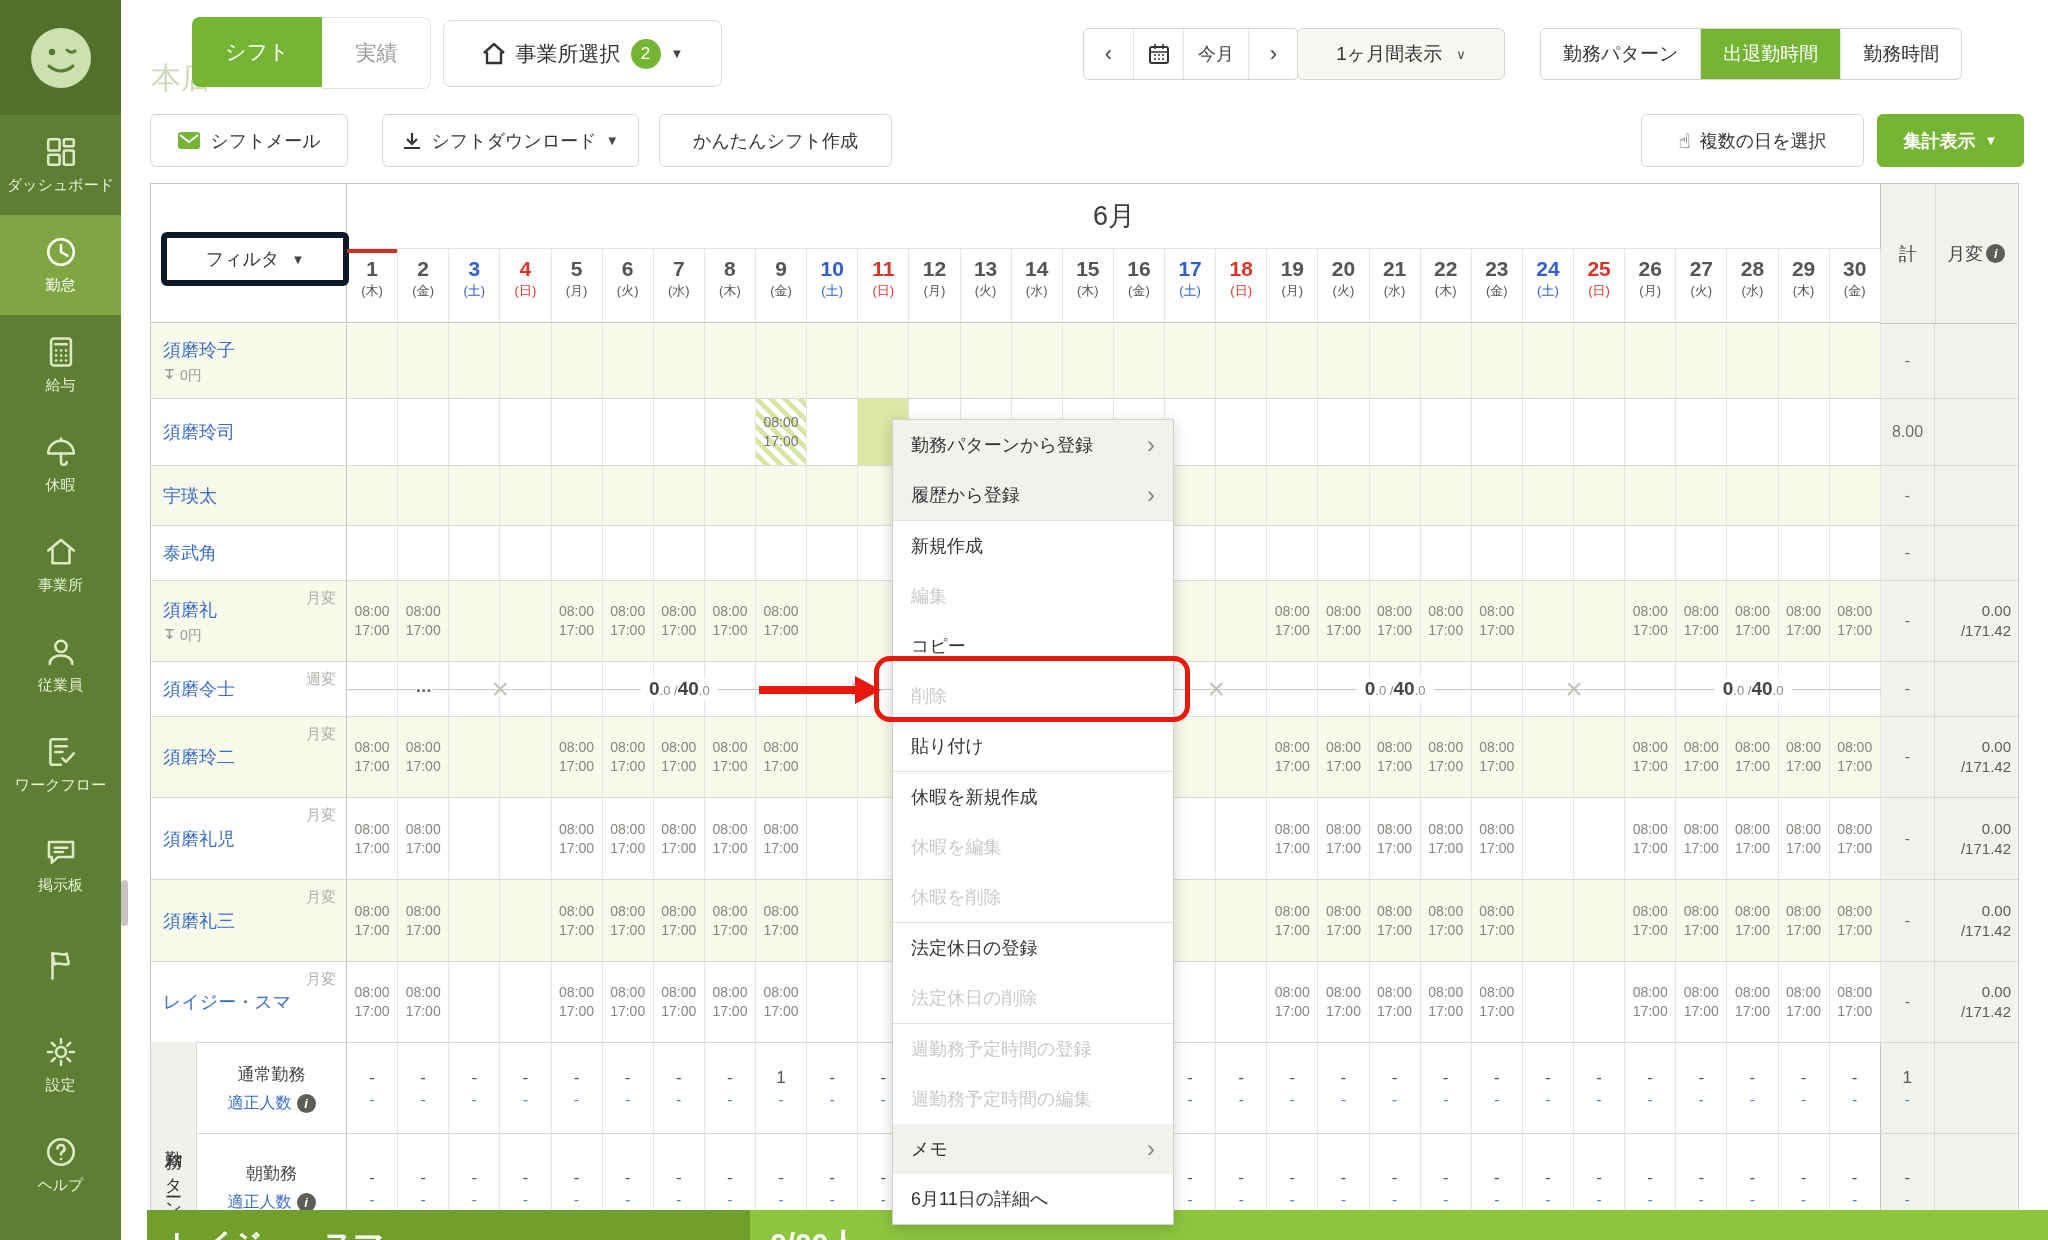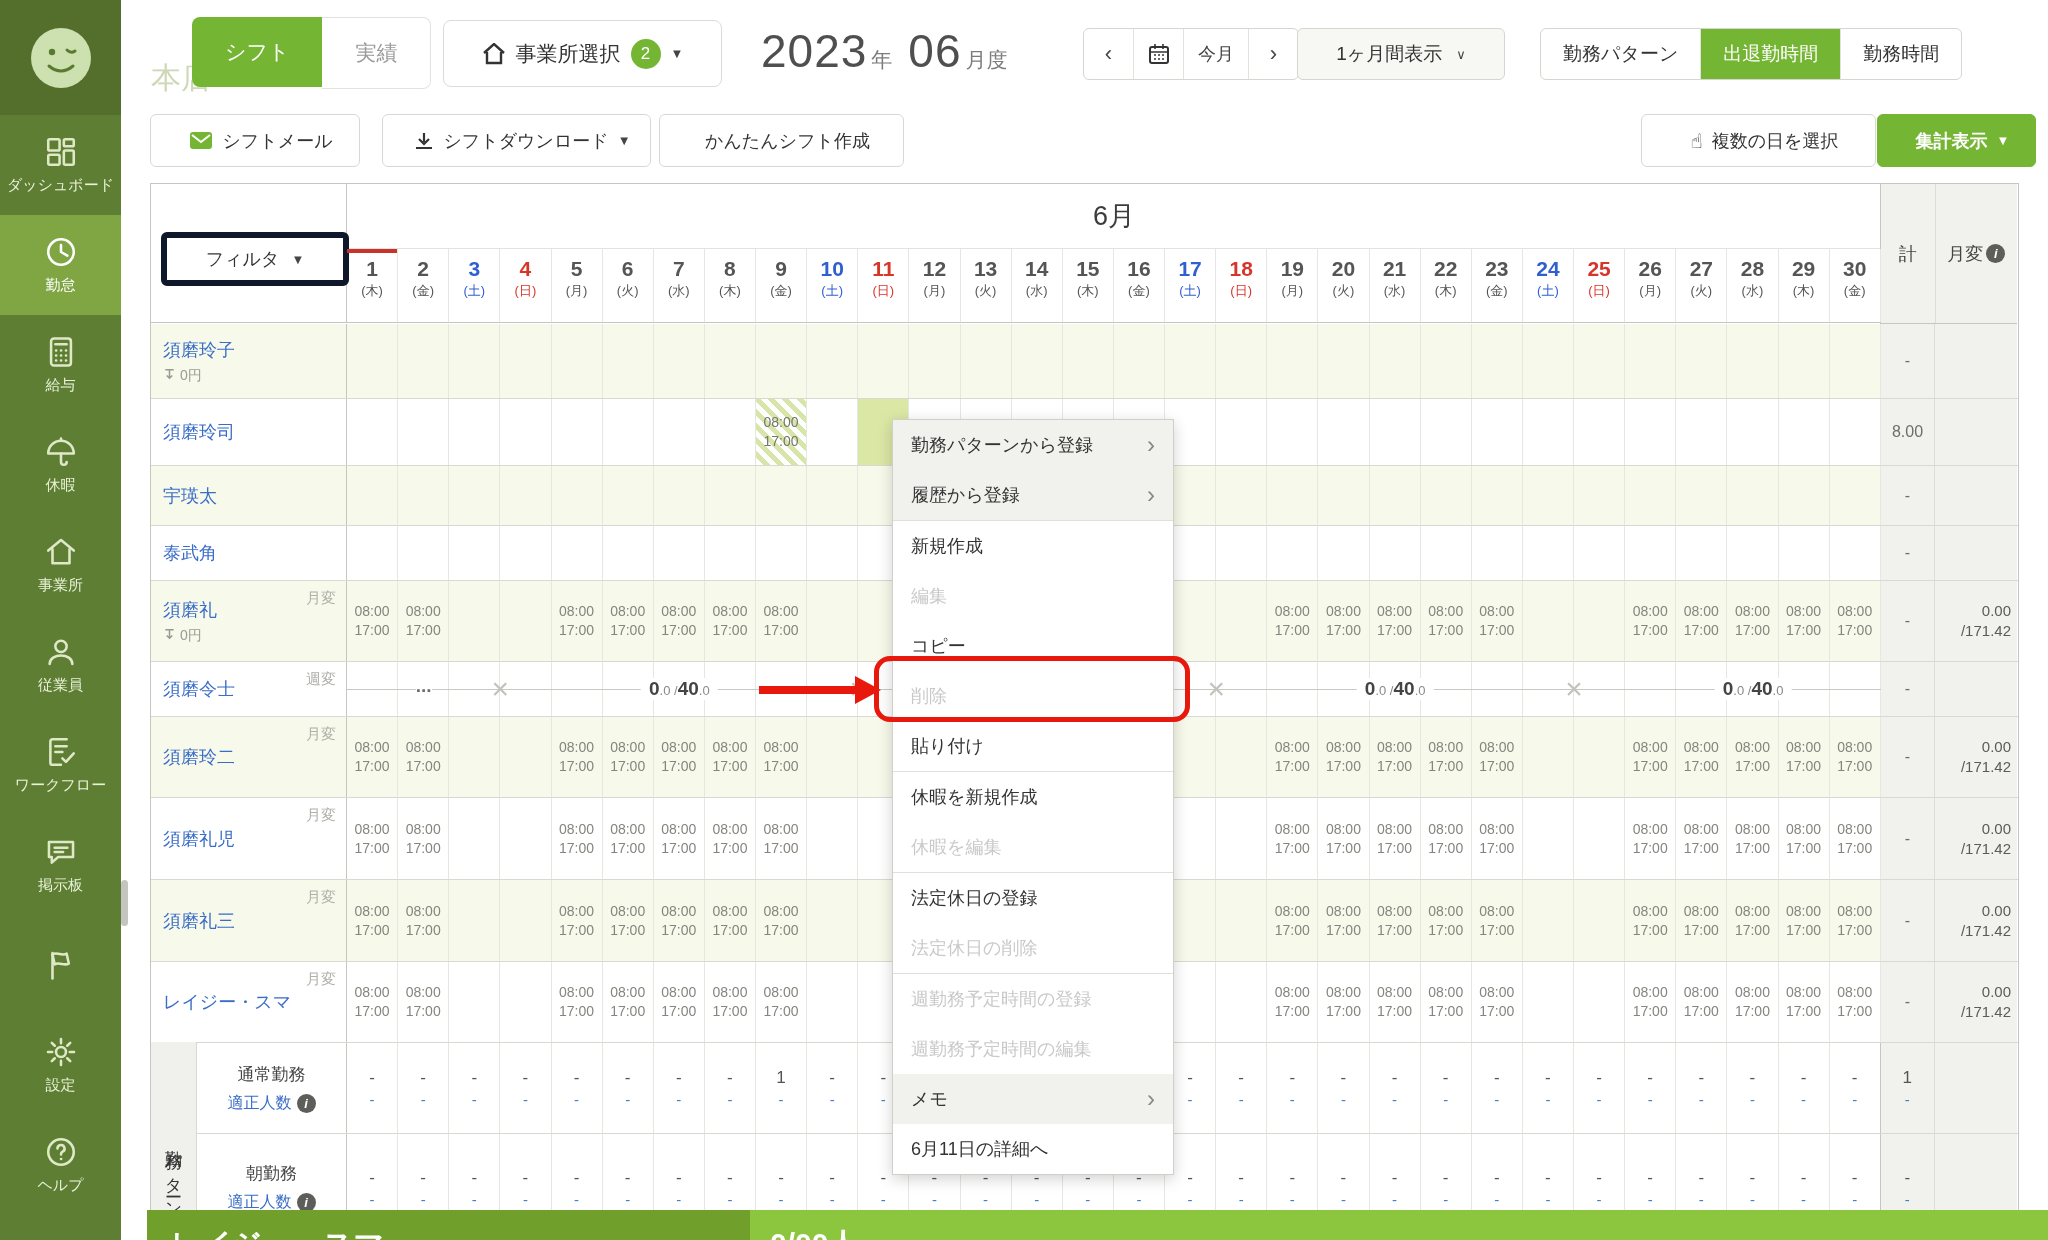--- a/index.html
+++ b/index.html
@@ -39,21 +39,21 @@
   .view-select{position:absolute;left:1176px;top:28px;height:50px;width:206px;border:1px solid #d6d6d0;border-radius:6px;
                background:#f7f7f4;display:flex;align-items:center;justify-content:center;gap:14px;font-size:19px;color:#333;}
   .mode-group{position:absolute;left:1419px;top:28px;height:50px;display:flex;border:1px solid #d6d6d0;border-radius:6px;
               overflow:hidden;background:#fff;}
   .mode-btn{display:flex;align-items:center;justify-content:center;font-size:19px;padding:0 22px;color:#333;
             border-right:1px solid #e2e2dc;}
   .mode-btn:last-child{border-right:none;}
   .mode-btn.active{background:#74b533;color:#fff;}
   
   .tb-btn{position:absolute;top:114px;height:51px;border:1px solid #d8d8d3;border-radius:6px;background:#fff;
-          display:flex;align-items:center;justify-content:center;gap:9px;font-size:18px;color:#333;padding-left:12px;}
+          display:flex;align-items:center;justify-content:center;gap:9px;font-size:18px;color:#333;}
   .tb-mail{left:29px;width:196px;} .tb-dl{left:261px;width:255px;} .tb-easy{left:538px;width:231px;}
   .tb-multi{left:1520px;width:221px;}
   .tb-sum{left:1756px;width:145px;background:#74b533;color:#fff;border-color:#74b533;font-weight:bold;}
   .tb-sum .caret{color:#fff;}
   .hand-glyph{font-size:20px;color:#333;}
   
   .sheet{position:absolute;left:29px;top:183px;width:1867px;height:1057px;border:1px solid #c6c6c1;
          box-sizing:content-box;background:#fff;overflow:hidden;z-index:1;}
   .hrow{display:flex;}
   .h-left{width:196px;height:139px;border-right:1px solid #c6c6c1;border-bottom:1px solid #c6c6c1;position:relative;box-sizing:border-box;}
@@ -248,26 +248,20 @@
 
   <div class="office-btn">
     <svg width="24" height="22" viewBox="0 0 24 22">
       <path d="M2 10 L12 1 L22 10 M5 9 v11 h14 v-11" stroke="#333" stroke-width="2.4" fill="none"></path>
     </svg>
     <span>事業所選択</span>
     <span class="office-badge">2</span>
     <span class="caret">▼</span>
   </div>
 
-  <div class="date-block">
-    <span class="date-big">2023</span>
-    <span class="date-small">年</span>
-    <span class="date-big">06</span>
-    <span class="date-small">月度</span>
-  </div>
 
   <div class="nav-group">
     <div class="nav-seg">‹</div>
     <div class="nav-seg">
       <svg width="24" height="24" viewBox="0 0 24 24">
         <rect x="3" y="5" width="18" height="16" rx="2" stroke="#333" stroke-width="2" fill="none"></rect>
         <path d="M3 10 h18 M8 2 v5 M16 2 v5 M7 13h2M11 13h2M15 13h2M7 17h2M11 17h2M15 17h2" stroke="#333" stroke-width="1.6"></path>
       </svg>
     </div>
     <div class="nav-seg today">今月</div>
@@ -1530,20 +1524,23 @@
       <div class="m-item">
         <span>貼り付け</span>
       </div>
       <div class="m-sep"></div>
       <div class="m-item">
         <span>休暇を新規作成</span>
       </div>
       <div class="m-item disabled">
         <span>休暇を編集</span>
       </div>
+      <div class="m-item disabled">
+        <span>休暇を削除</span>
+      </div>
       <div class="m-sep"></div>
       <div class="m-item">
         <span>法定休日の登録</span>
       </div>
       <div class="m-item disabled">
         <span>法定休日の削除</span>
       </div>
       <div class="m-sep"></div>
       <div class="m-item disabled">
         <span>週勤務予定時間の登録</span>

